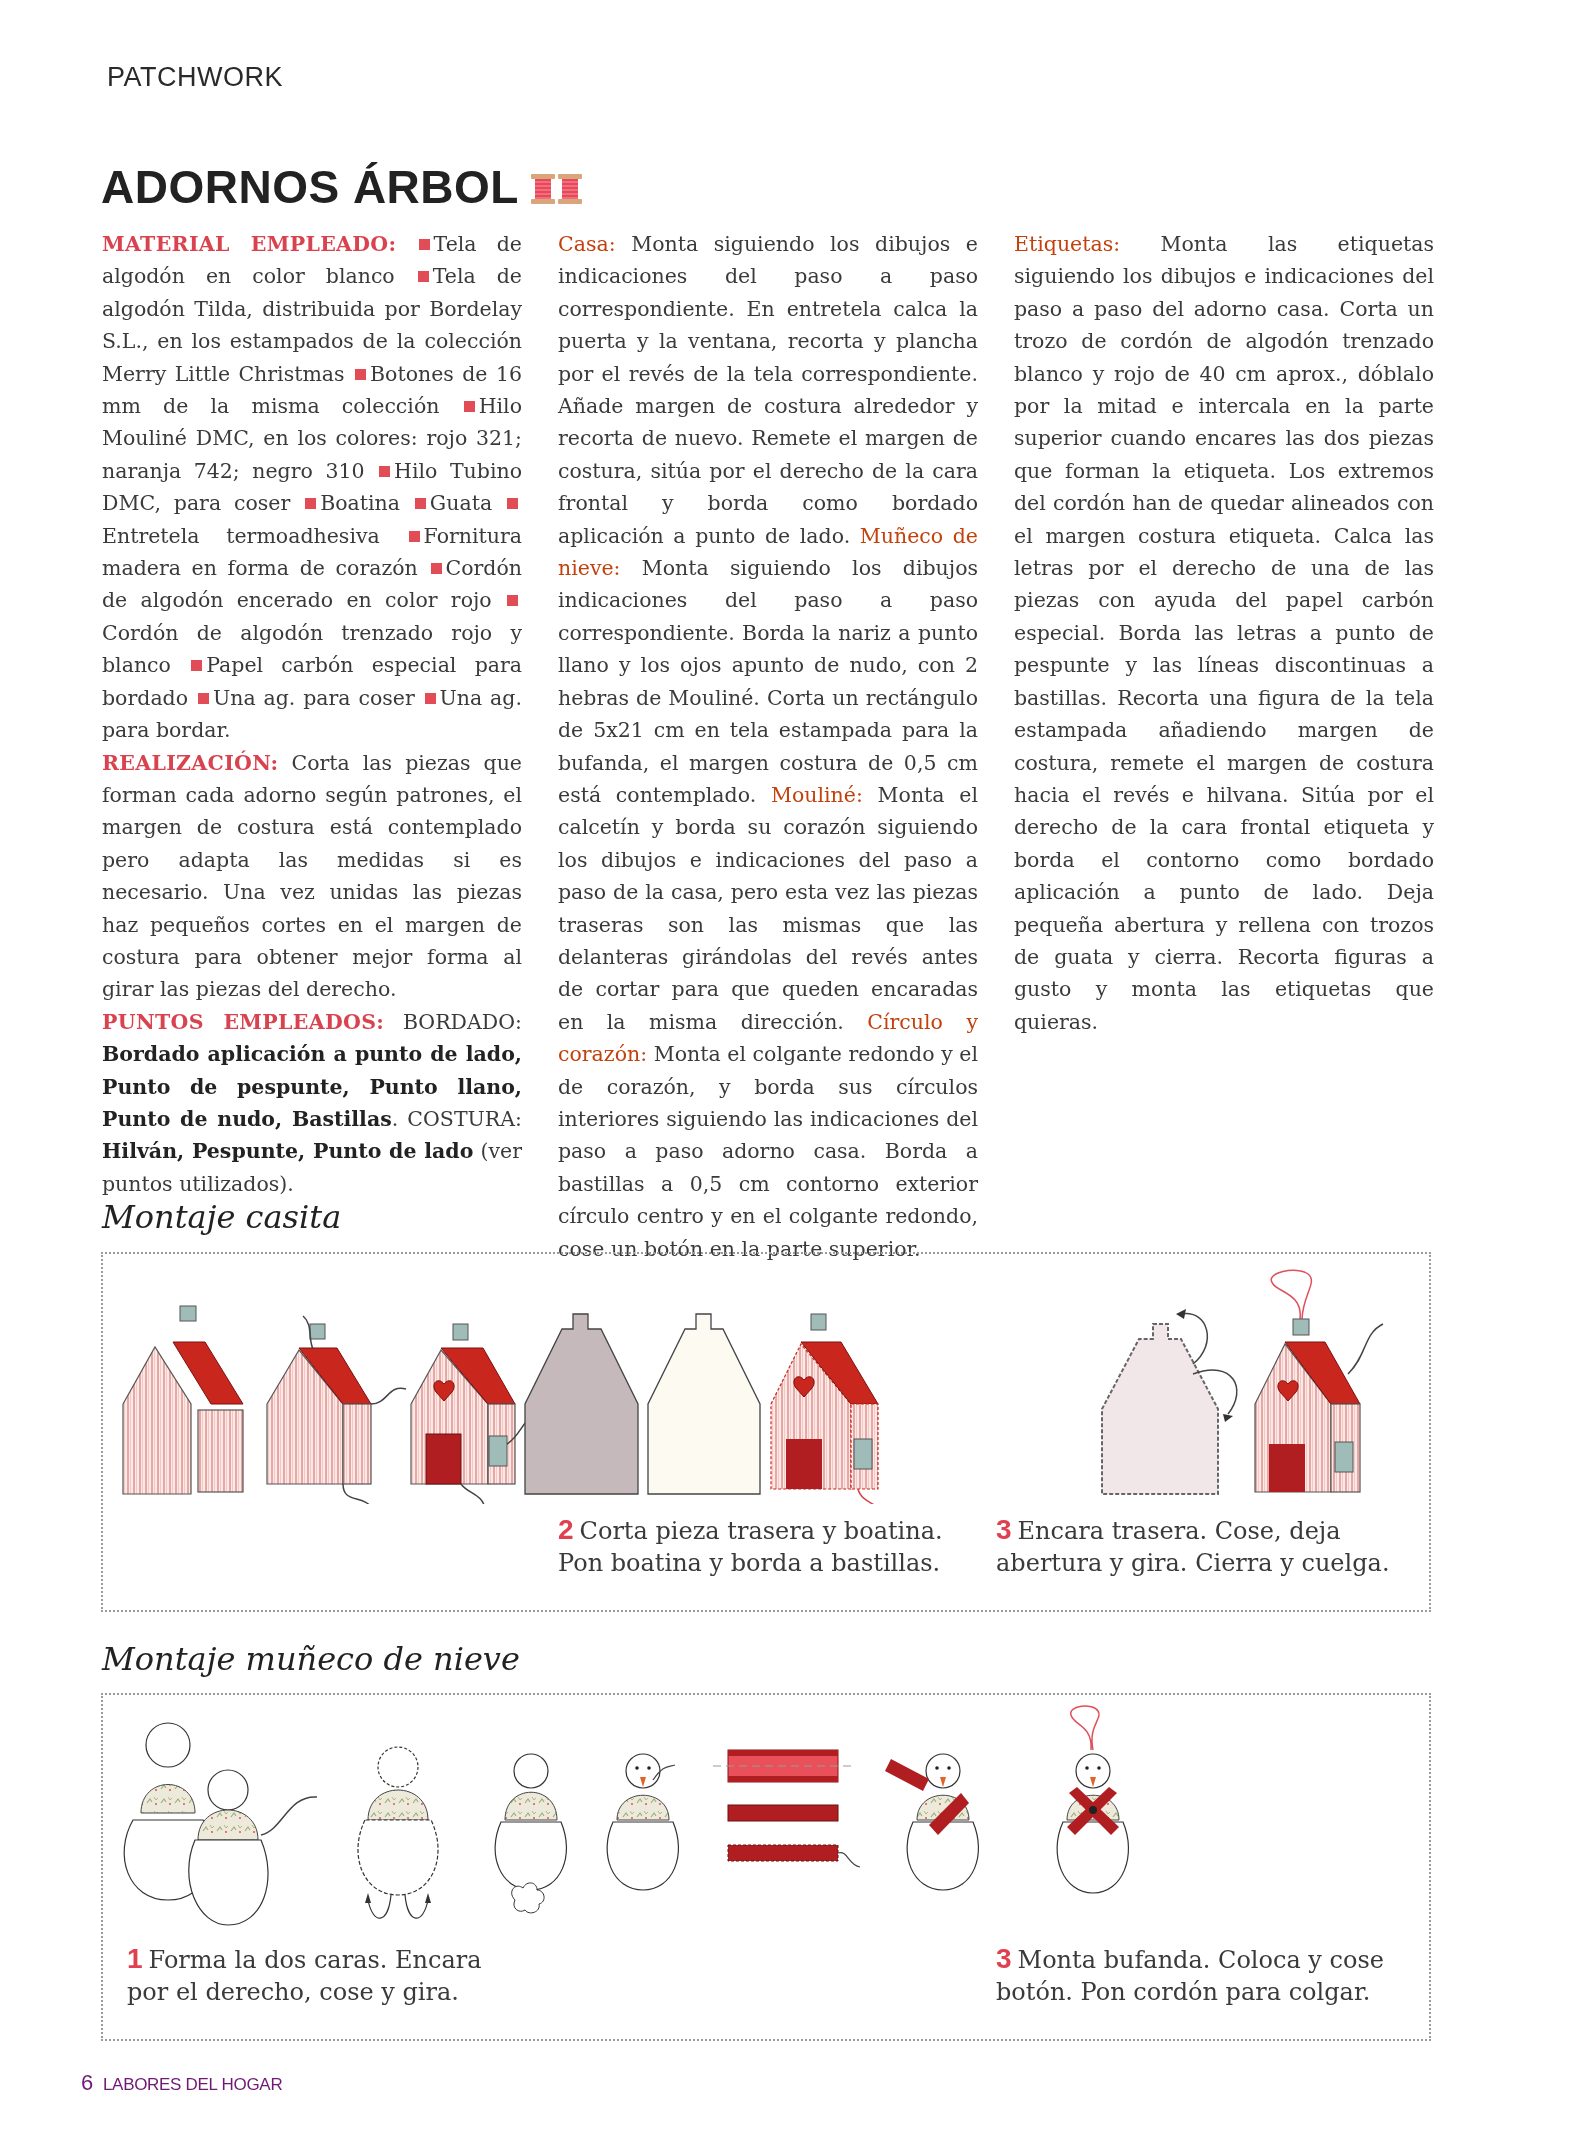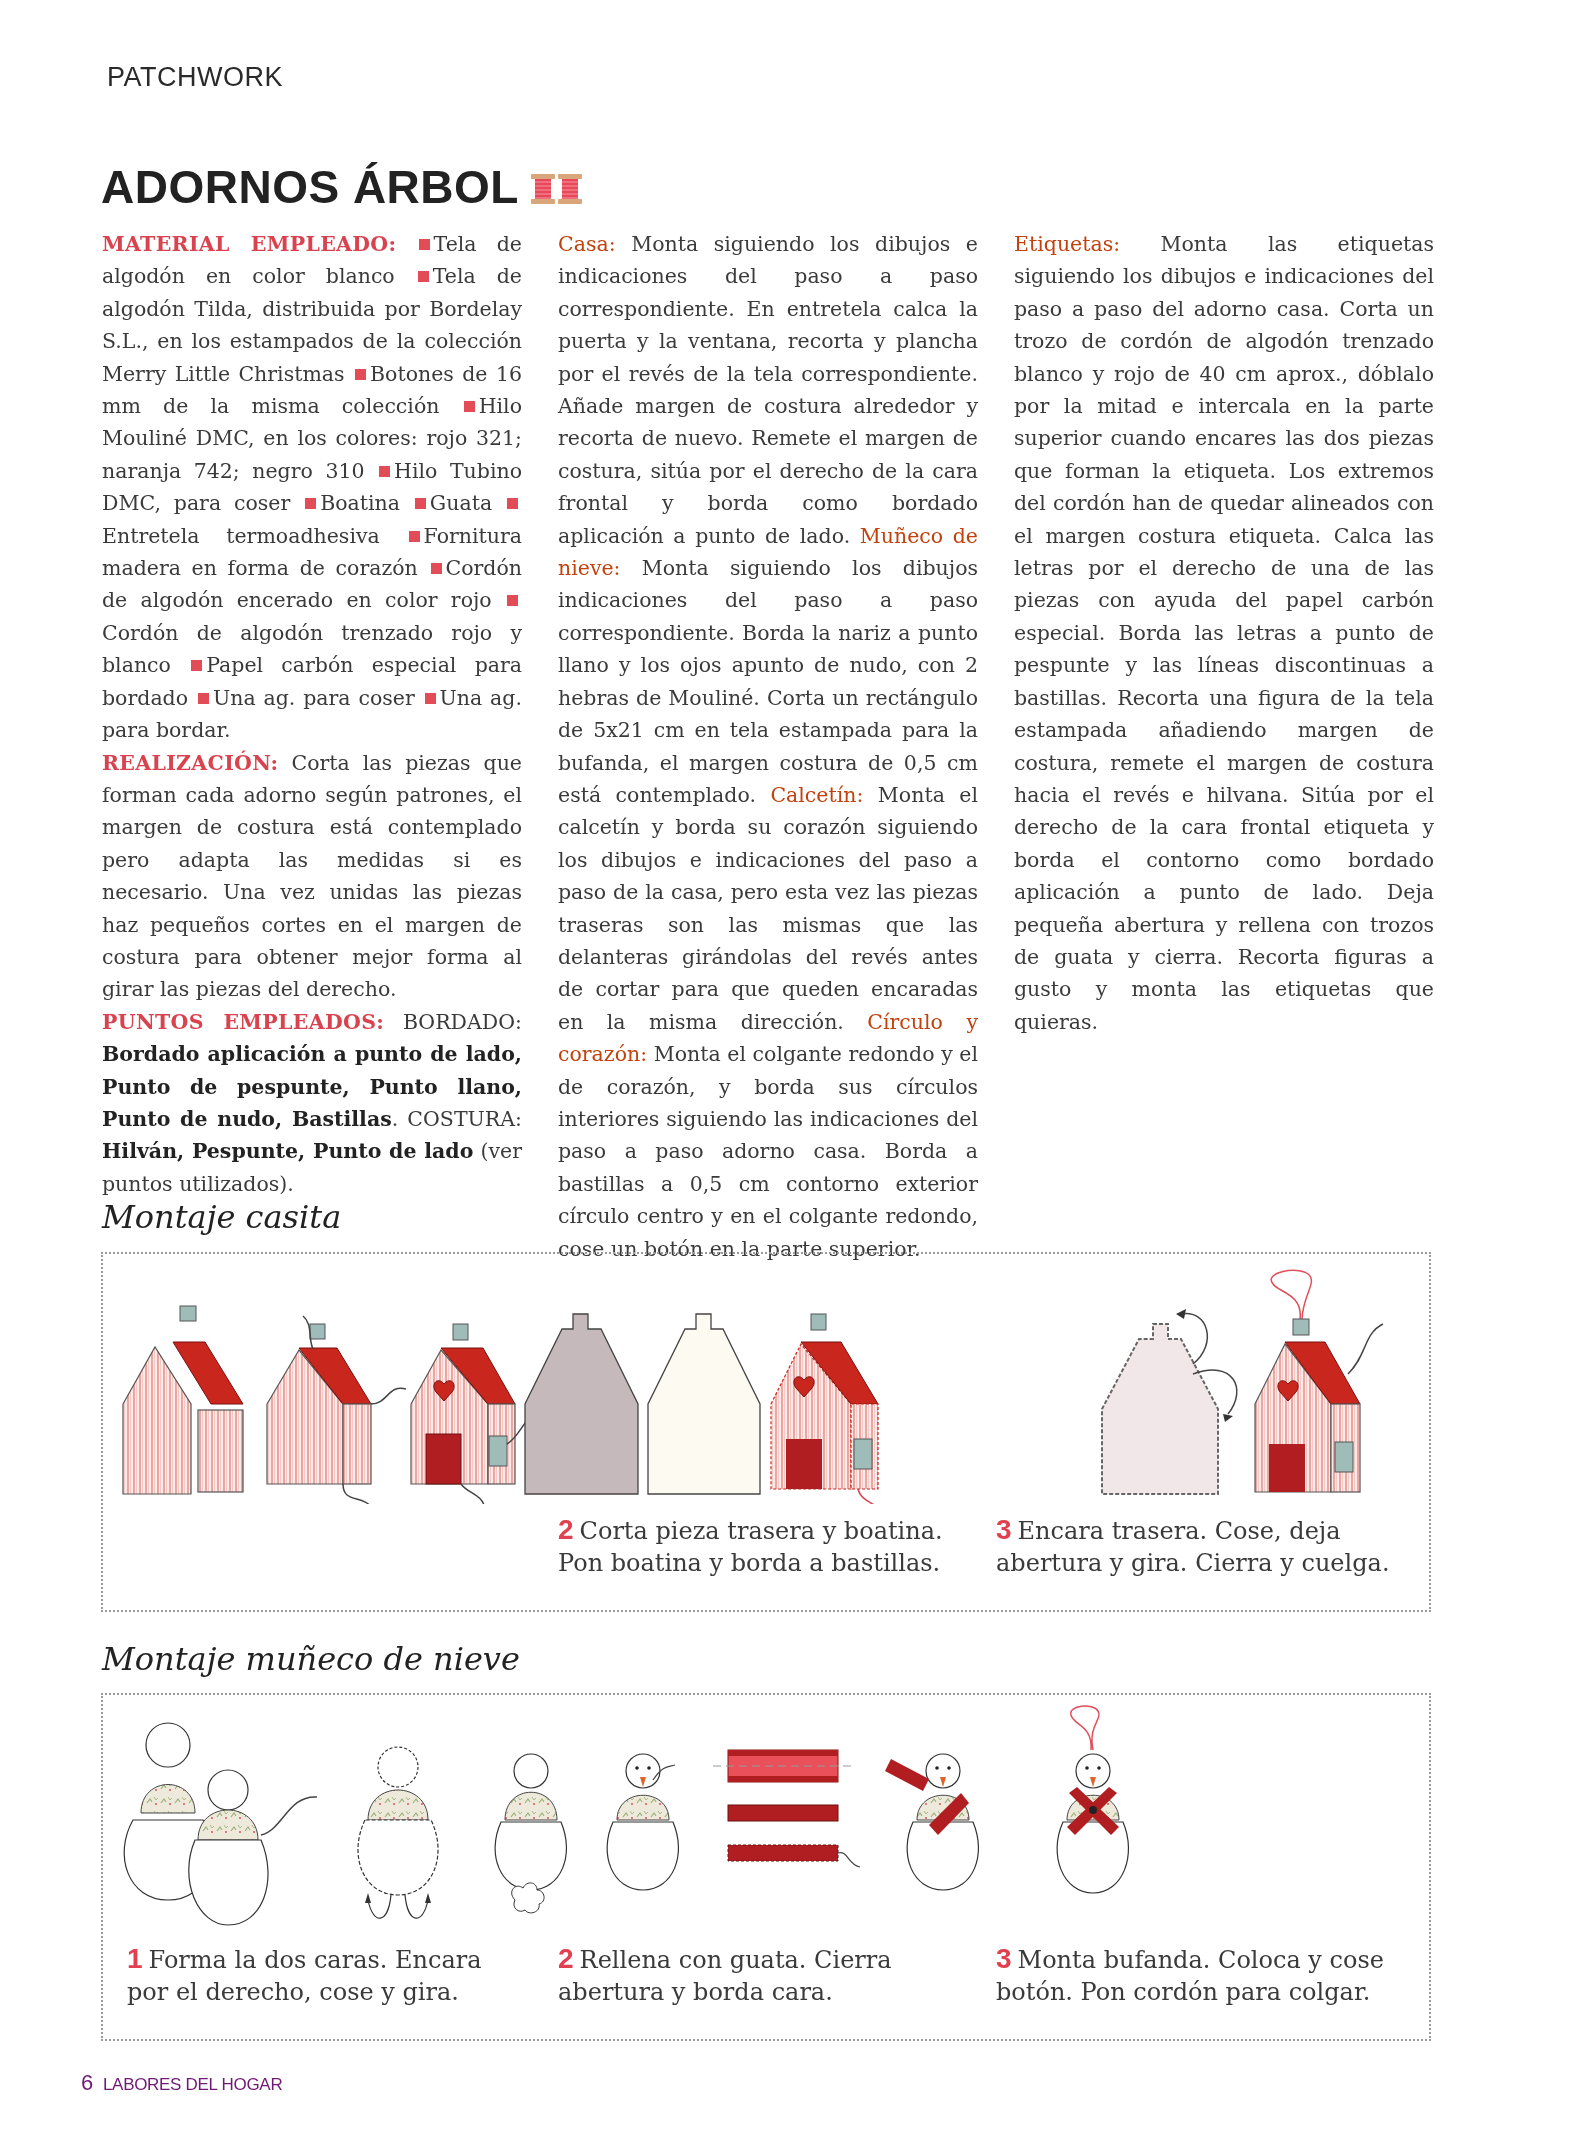--- a/index.html
+++ b/index.html
@@ -104,21 +104,21 @@
       <span>BORDADO:</span>
       <span class="bold-dark">Bordado aplicación a punto de lado, Punto de pespunte, Punto llano, Punto de nudo, Bastillas</span><span>. COSTURA:</span>
       <span class="bold-dark">Hilván, Pespunte, Punto de lado</span><span> (ver puntos utilizados).</span>
     </p>
   </div>
 
   <div class="col">
     <p>
       <span class="label-dark">Casa:</span><span> Monta siguiendo los dibujos e indicaciones del paso a paso correspondiente. En entretela calca la puerta y la ventana, recorta y plancha por el revés de la tela correspondiente. Añade margen de costura alrededor y recorta de nuevo. Remete el margen de costura, sitúa por el derecho de la cara frontal y borda como bordado aplicación a punto de lado. </span>
       <span class="label-dark">Muñeco de nieve:</span><span> Monta siguiendo los dibujos indicaciones del paso a paso correspondiente. Borda la nariz a punto llano y los ojos apunto de nudo, con 2 hebras de Mouliné. Corta un rectángulo de 5x21 cm en tela estampada para la bufanda, el margen costura de 0,5 cm está contemplado. </span>
-      <span class="label-dark">Calcetín:</span><span> Monta el calcetín y borda su corazón siguiendo los dibujos e indicaciones del paso a paso de la casa, pero esta vez las piezas traseras son las mismas que las delanteras girándolas del revés antes de cortar para que queden encaradas en la misma dirección. </span>
+      <span class="label-dark">Mouliné:</span><span> Monta el calcetín y borda su corazón siguiendo los dibujos e indicaciones del paso a paso de la casa, pero esta vez las piezas traseras son las mismas que las delanteras girándolas del revés antes de cortar para que queden encaradas en la misma dirección. </span>
       <span class="label-dark">Círculo y corazón:</span><span> Monta el colgante redondo y el de corazón, y borda sus círculos interiores siguiendo las indicaciones del paso a paso adorno casa. Borda a bastillas a 0,5 cm contorno exterior círculo centro y en el colgante redondo, cose un botón en la parte superior. </span>
     </p>
   </div>
 
   <div class="col">
     <p>
       <span class="label-dark">Etiquetas:</span><span> Monta las etiquetas siguiendo los dibujos e indicaciones del paso a paso del adorno casa. Corta un trozo de cordón de algodón trenzado blanco y rojo de 40 cm aprox., dóblalo por la mitad e intercala en la parte superior cuando encares las dos piezas que forman la etiqueta. Los extremos del cordón han de quedar alineados con el margen costura etiqueta. Calca las letras por el derecho de una de las piezas con ayuda del papel carbón especial. Borda las letras a punto de pespunte y las líneas discontinuas a bastillas. Recorta una figura de la tela estampada añadiendo margen de costura, remete el margen de costura hacia el revés e hilvana. Sitúa por el derecho de la cara frontal etiqueta y borda el contorno como bordado aplicación a punto de lado. Deja pequeña abertura y rellena con trozos de guata y cierra. Recorta figuras a gusto y monta las etiquetas que quieras.</span>
     </p>
   </div>
 </div>
@@ -294,24 +294,20 @@
       <polygon points="966,98 974,92 1016,132 1008,140" fill="#b01e22"></polygon>
       <polygon points="1014,98 1006,92 964,132 972,140" fill="#b01e22"></polygon>
       <circle cx="990" cy="115" r="4" fill="#222"></circle>
     </g>
   </svg>
 
   <div class="step-caption" style="left:24px; top:248px;">
     <span class="step-num">1</span><span>Forma la dos caras. Encara</span><br>
     <span>por el derecho, cose y gira.</span>
   </div>
-  <div class="step-caption" style="left:455px; top:248px;">
-    <span class="step-num">2</span><span>Rellena con guata. Cierra</span><br>
-    <span>abertura y borda cara.</span>
-  </div>
   <div class="step-caption" style="left:893px; top:248px;">
     <span class="step-num">3</span><span>Monta bufanda. Coloca y cose</span><br>
     <span>botón. Pon cordón para colgar.</span>
   </div>
 </div>
 
 <div class="footer">
   <span class="pg">6</span><span>LABORES DEL HOGAR</span>
 </div>
 

